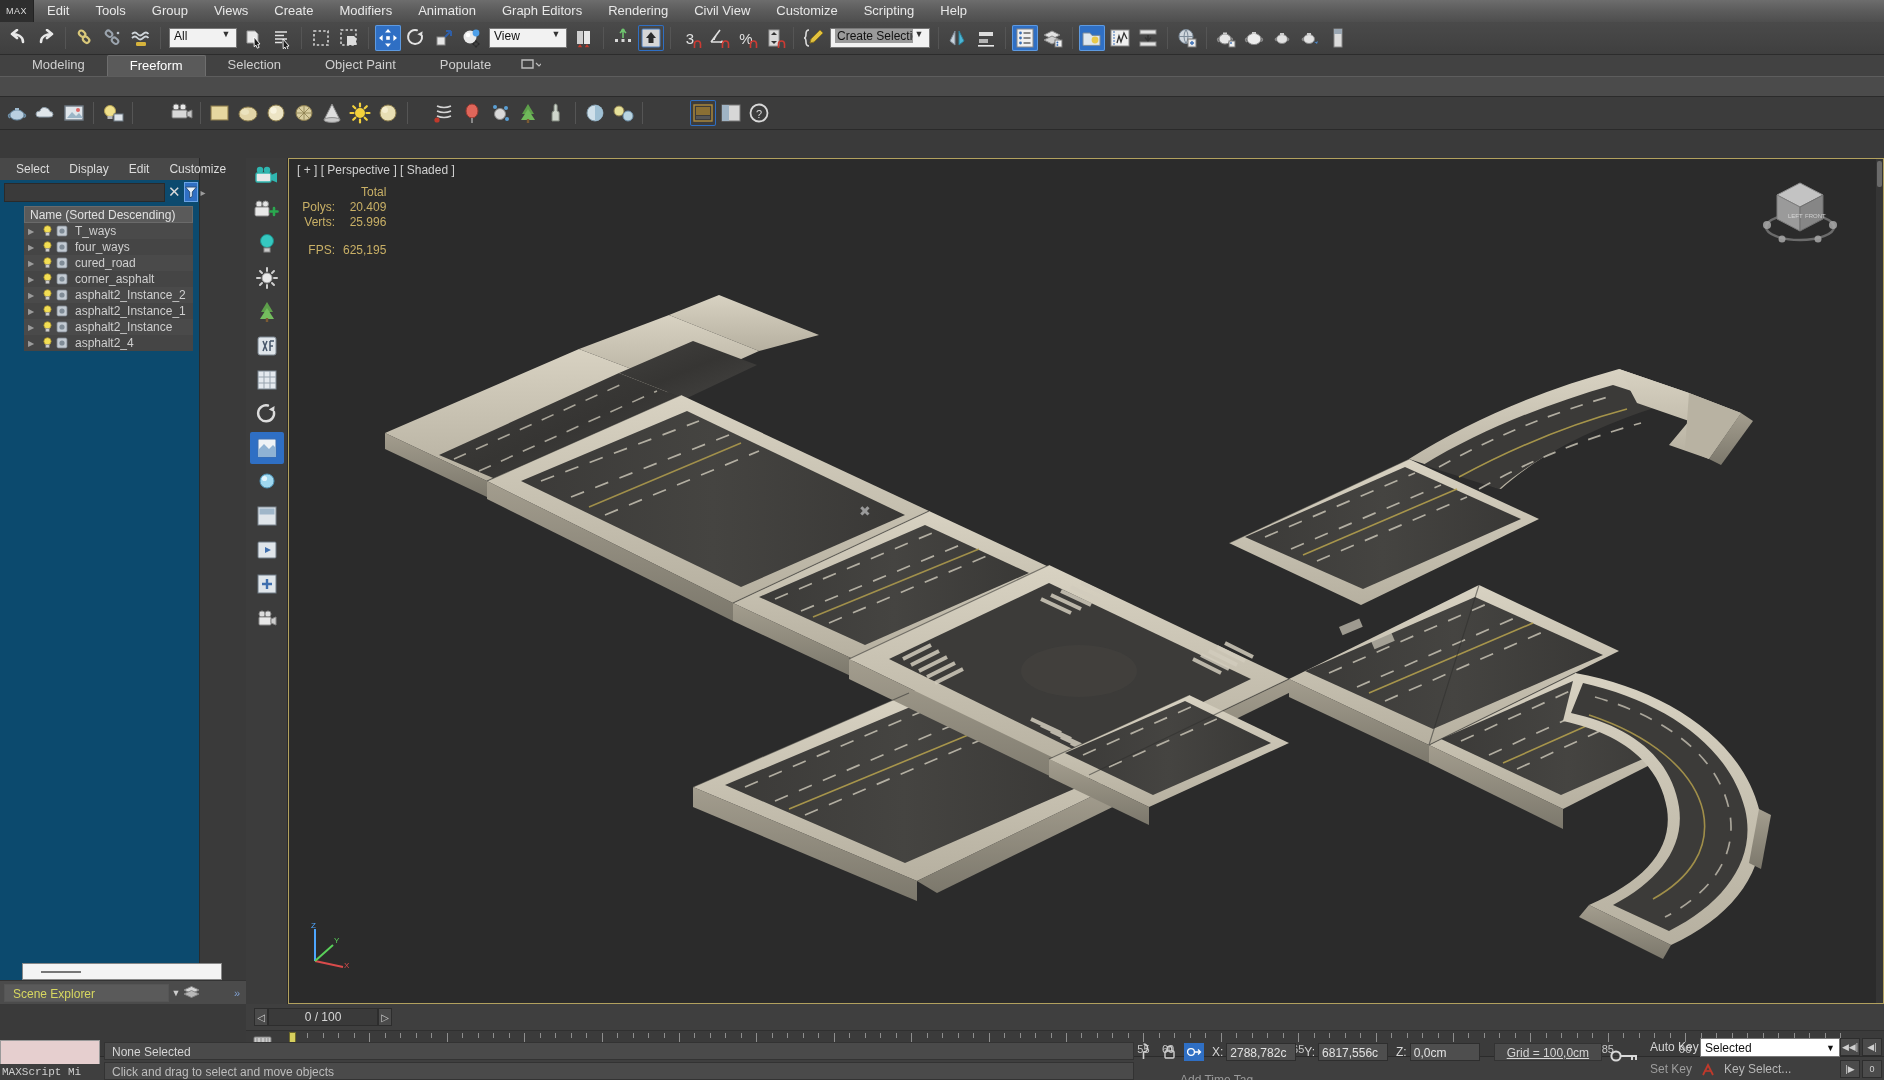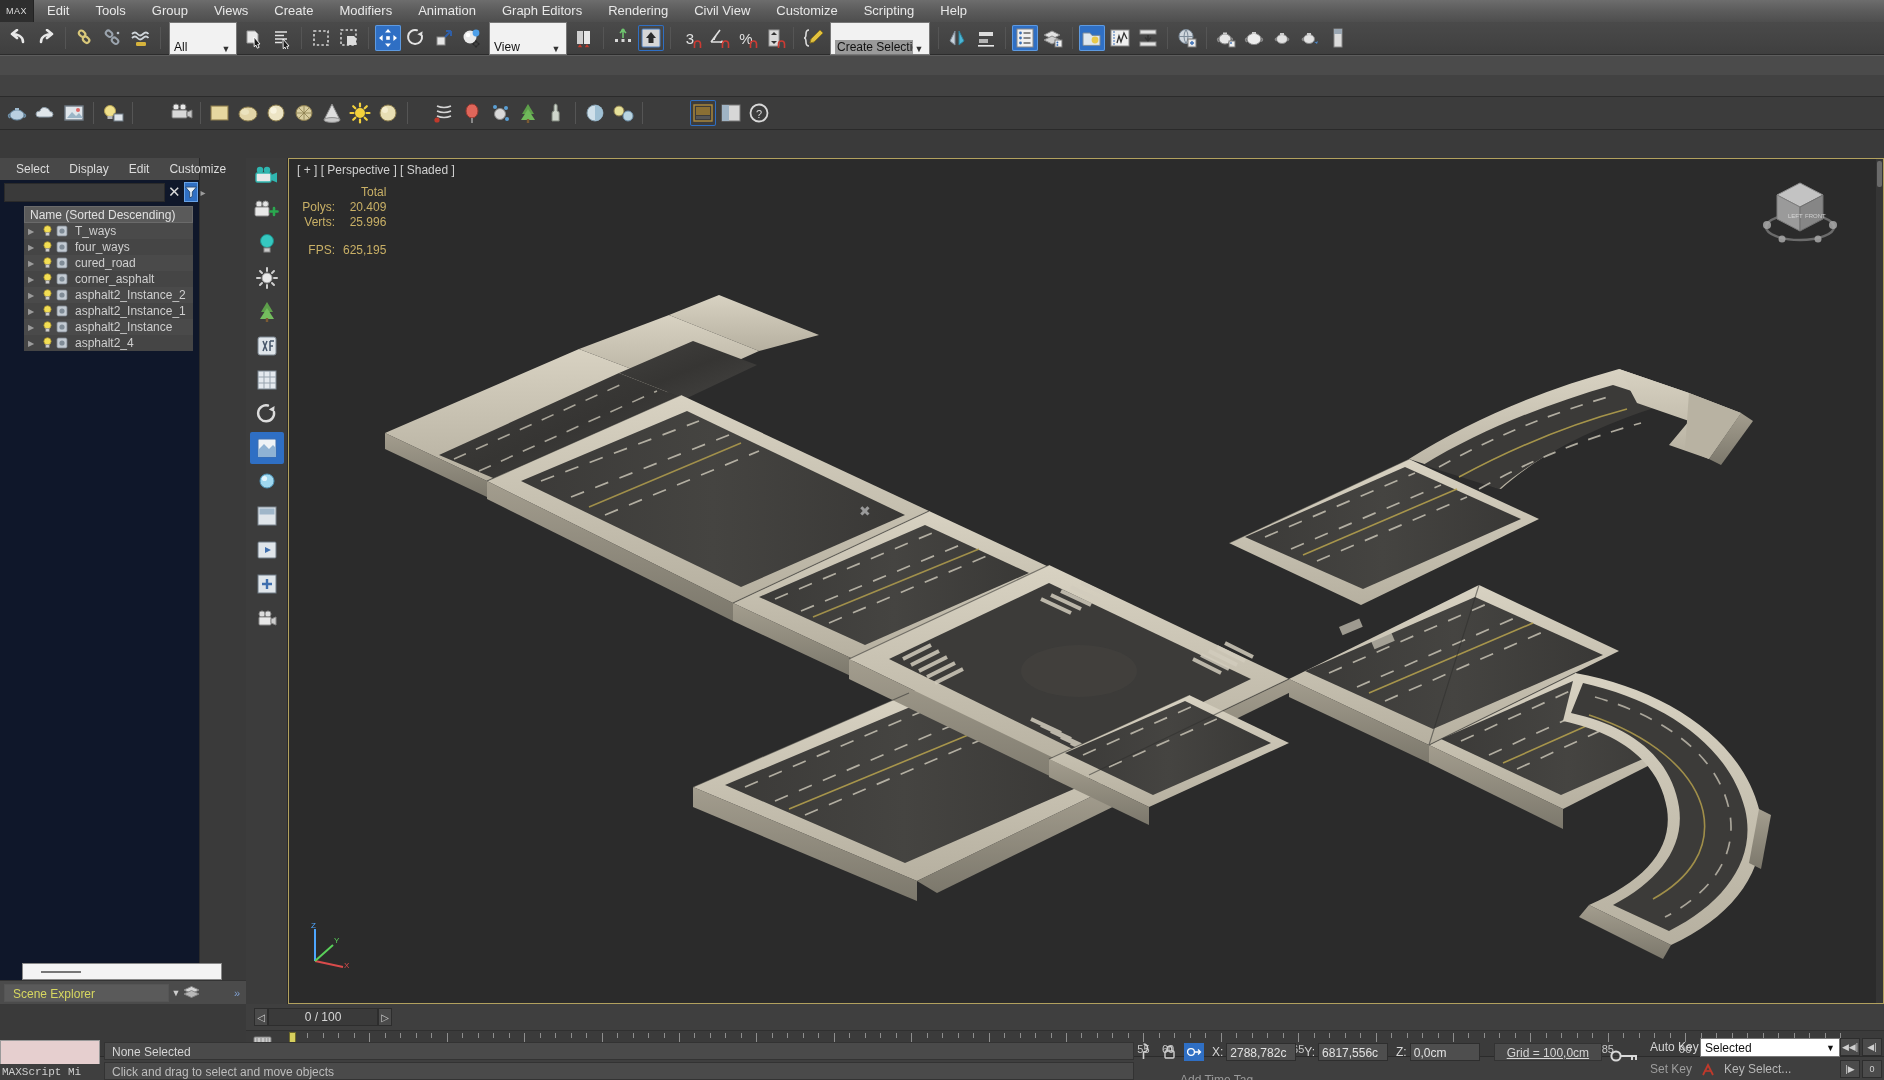--- a/index.html
+++ b/index.html
@@ -38,22 +38,22 @@
   .tbtn {
     width:26px; height:26px; margin:0 1px; border-radius:2px;
     display:flex; align-items:center; justify-content:center;
     position:relative; cursor:default; flex:0 0 auto;
   }
   .tbtn.active { background:#2f6fc4; box-shadow:inset 0 0 0 1px #5e9ae0; }
   .tbtn.framed { box-shadow:inset 0 0 0 1px #2f6fc4; }
   .tsep { width:1px; height:22px; background:#2e2e2e; margin:0 5px;
           border-right:1px solid #555; flex:0 0 auto; }
   .tcombo {
-    height:33px; background:#f2f2f2; color:#111; font-size:12px;
-    border:1px solid #777; display:flex; align-items:flex-end;
+    height:20px; background:#f2f2f2; color:#111; font-size:12px;
+    border:1px solid #777; display:flex; align-items:flex-start;
     padding:0 4px; margin:0 3px; position:relative; flex:0 0 auto;
   }
   .tcombo .cv { flex:1; }
   .tcombo .carat { width:12px; text-align:center; font-size:9px; color:#333; }
   .tcombo.selset { width:100px; }
   .tcombo.selset .cv { background:#9a9a9a; color:#111; padding:0 2px;
                         overflow:hidden; white-space:nowrap; }
 
   
   .ribbon {
@@ -75,21 +75,21 @@
   
   .toolbar2 {
     position:absolute; left:0; top:97px; width:1884px; height:33px;
     background:#3c3c3c; display:flex; align-items:center; padding-left:4px;
     border-bottom:1px solid #2a2a2a;
   }
 
   
   .explorer {
     position:absolute; left:0; top:158px; width:200px; height:846px;
-    background:#0f172a; border-right:1px solid #2b2b2b;
+    background:#0c4a6e; border-right:1px solid #2b2b2b;
   }
   .expmenu { display:flex; height:22px; align-items:center; padding-left:6px;
              background:#484848; }
   .expmenu .mi { font-size:12px; color:#dcdcdc; padding:0 10px; cursor:default; }
   .expsearchrow { display:flex; align-items:center; height:24px;
                   padding:2px 4px 2px 4px; gap:3px; }
   .expsearch { flex:1; height:19px; background:#3a3a3a; border:1px solid #2a2a2a; }
   .xbtn { width:18px; height:18px; color:#d9d9d9; font-size:15px;
           display:flex; align-items:center; justify-content:center; cursor:default; }
   .filterbtn { width:20px; height:20px; background:#2f6fc4;
@@ -574,20 +574,33 @@
     </div>
     <div class="tbtn">
       <svg width="18" height="22" viewBox="0 0 18 22">
           <rect x="5" y="2" width="8" height="18" fill="#dcdcdc" stroke="#888"></rect>
           <rect x="5" y="2" width="8" height="5" fill="#9aa6b2"></rect>
         </svg>
     </div>
   </div>
 
   <div class="ribbon">
+    <div class="ribtabs">
+      <div class="ribtab">Modeling</div>
+      <div class="ribtab sel">Freeform</div>
+      <div class="ribtab">Selection</div>
+      <div class="ribtab">Object Paint</div>
+      <div class="ribtab">Populate</div>
+      <div class="ribtab" style="padding:2px 8px 3px 8px">
+        <svg width="20" height="14" viewBox="0 0 20 14">
+            <path d="M1 3 h11 v8 h-11z" fill="none" stroke="#bdbdbd" stroke-width="1.4"></path>
+            <path d="M15 6 l3 3 3 -3" stroke="#bdbdbd" stroke-width="1.2" fill="none"></path>
+          </svg>
+      </div>
+    </div>
     <div class="ribbody"></div>
   </div>
 
   <div class="toolbar2">
     <div class="tbtn">
       <svg width="24" height="22" viewBox="0 0 24 22">
           <ellipse cx="11" cy="13" rx="7" ry="5" fill="#b9cfe0" stroke="#6d8fa8"></ellipse>
           <path d="M4 12 q-3 1.5 0 4" stroke="#6d8fa8" fill="none" stroke-width="1.5"></path>
           <path d="M18 12 q3 1.5 0 3.5" stroke="#6d8fa8" fill="none" stroke-width="1.5"></path>
           <rect x="9" y="6" width="4" height="2.5" fill="#9fbace"></rect>

